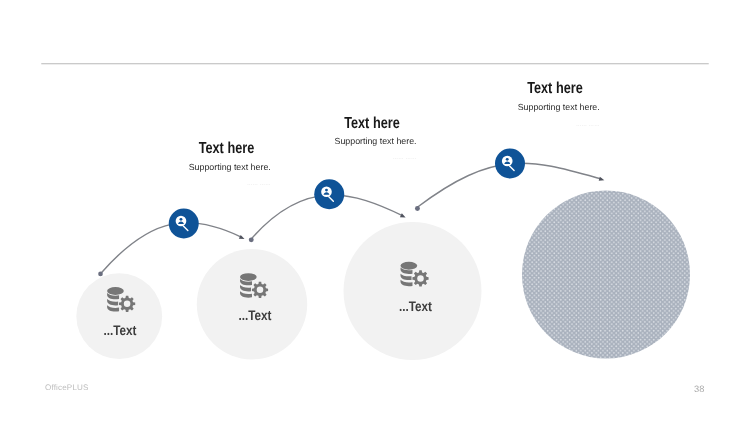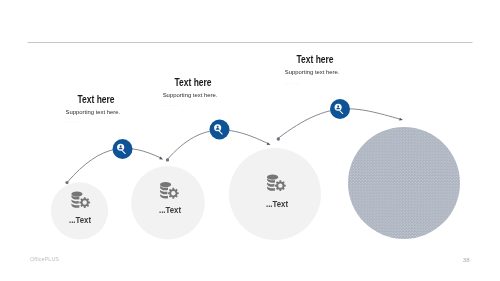--- a/index.html
+++ b/index.html
@@ -1,21 +1,21 @@
 <!DOCTYPE html>
 <html><head>
 <meta charset="utf-8">
 <style>
   html,body{margin:0;padding:0;background:#fff;}
   body{width:500px;height:281px;overflow:hidden;
        font-family:"Liberation Sans",sans-serif;
        -webkit-font-smoothing:antialiased;}
   #slide{position:relative;width:500px;height:281px;background:#ffffff;overflow:hidden;}
   #artboard{position:absolute;left:0;top:0;width:500px;height:281px;}
-  .cap{position:absolute;text-align:left;}
+  .cap{position:absolute;text-align:right;}
   .cap .t{font-size:10.6px;font-weight:bold;color:#191919;line-height:10px;
           transform:scaleX(0.80);}
   .cap .s{font-size:5.9px;font-weight:400;color:#2b2b2b;line-height:8px;margin-top:4.1px;}
   .cap .m{font-size:3.6px;font-weight:bold;color:#ececec;line-height:5px;margin-top:4.4px;
           letter-spacing:0.1px;}
   .nodelabel{position:absolute;text-align:center;font-size:9.2px;font-weight:bold;color:#3d3d3d;
              transform:scaleX(0.85);line-height:9px;}
   .footer-brand{position:absolute;font-size:5.4px;color:#bdbdbd;letter-spacing:0.1px;}
   .page-num{position:absolute;font-size:6.2px;color:#a9a9a9;}
 </style>

